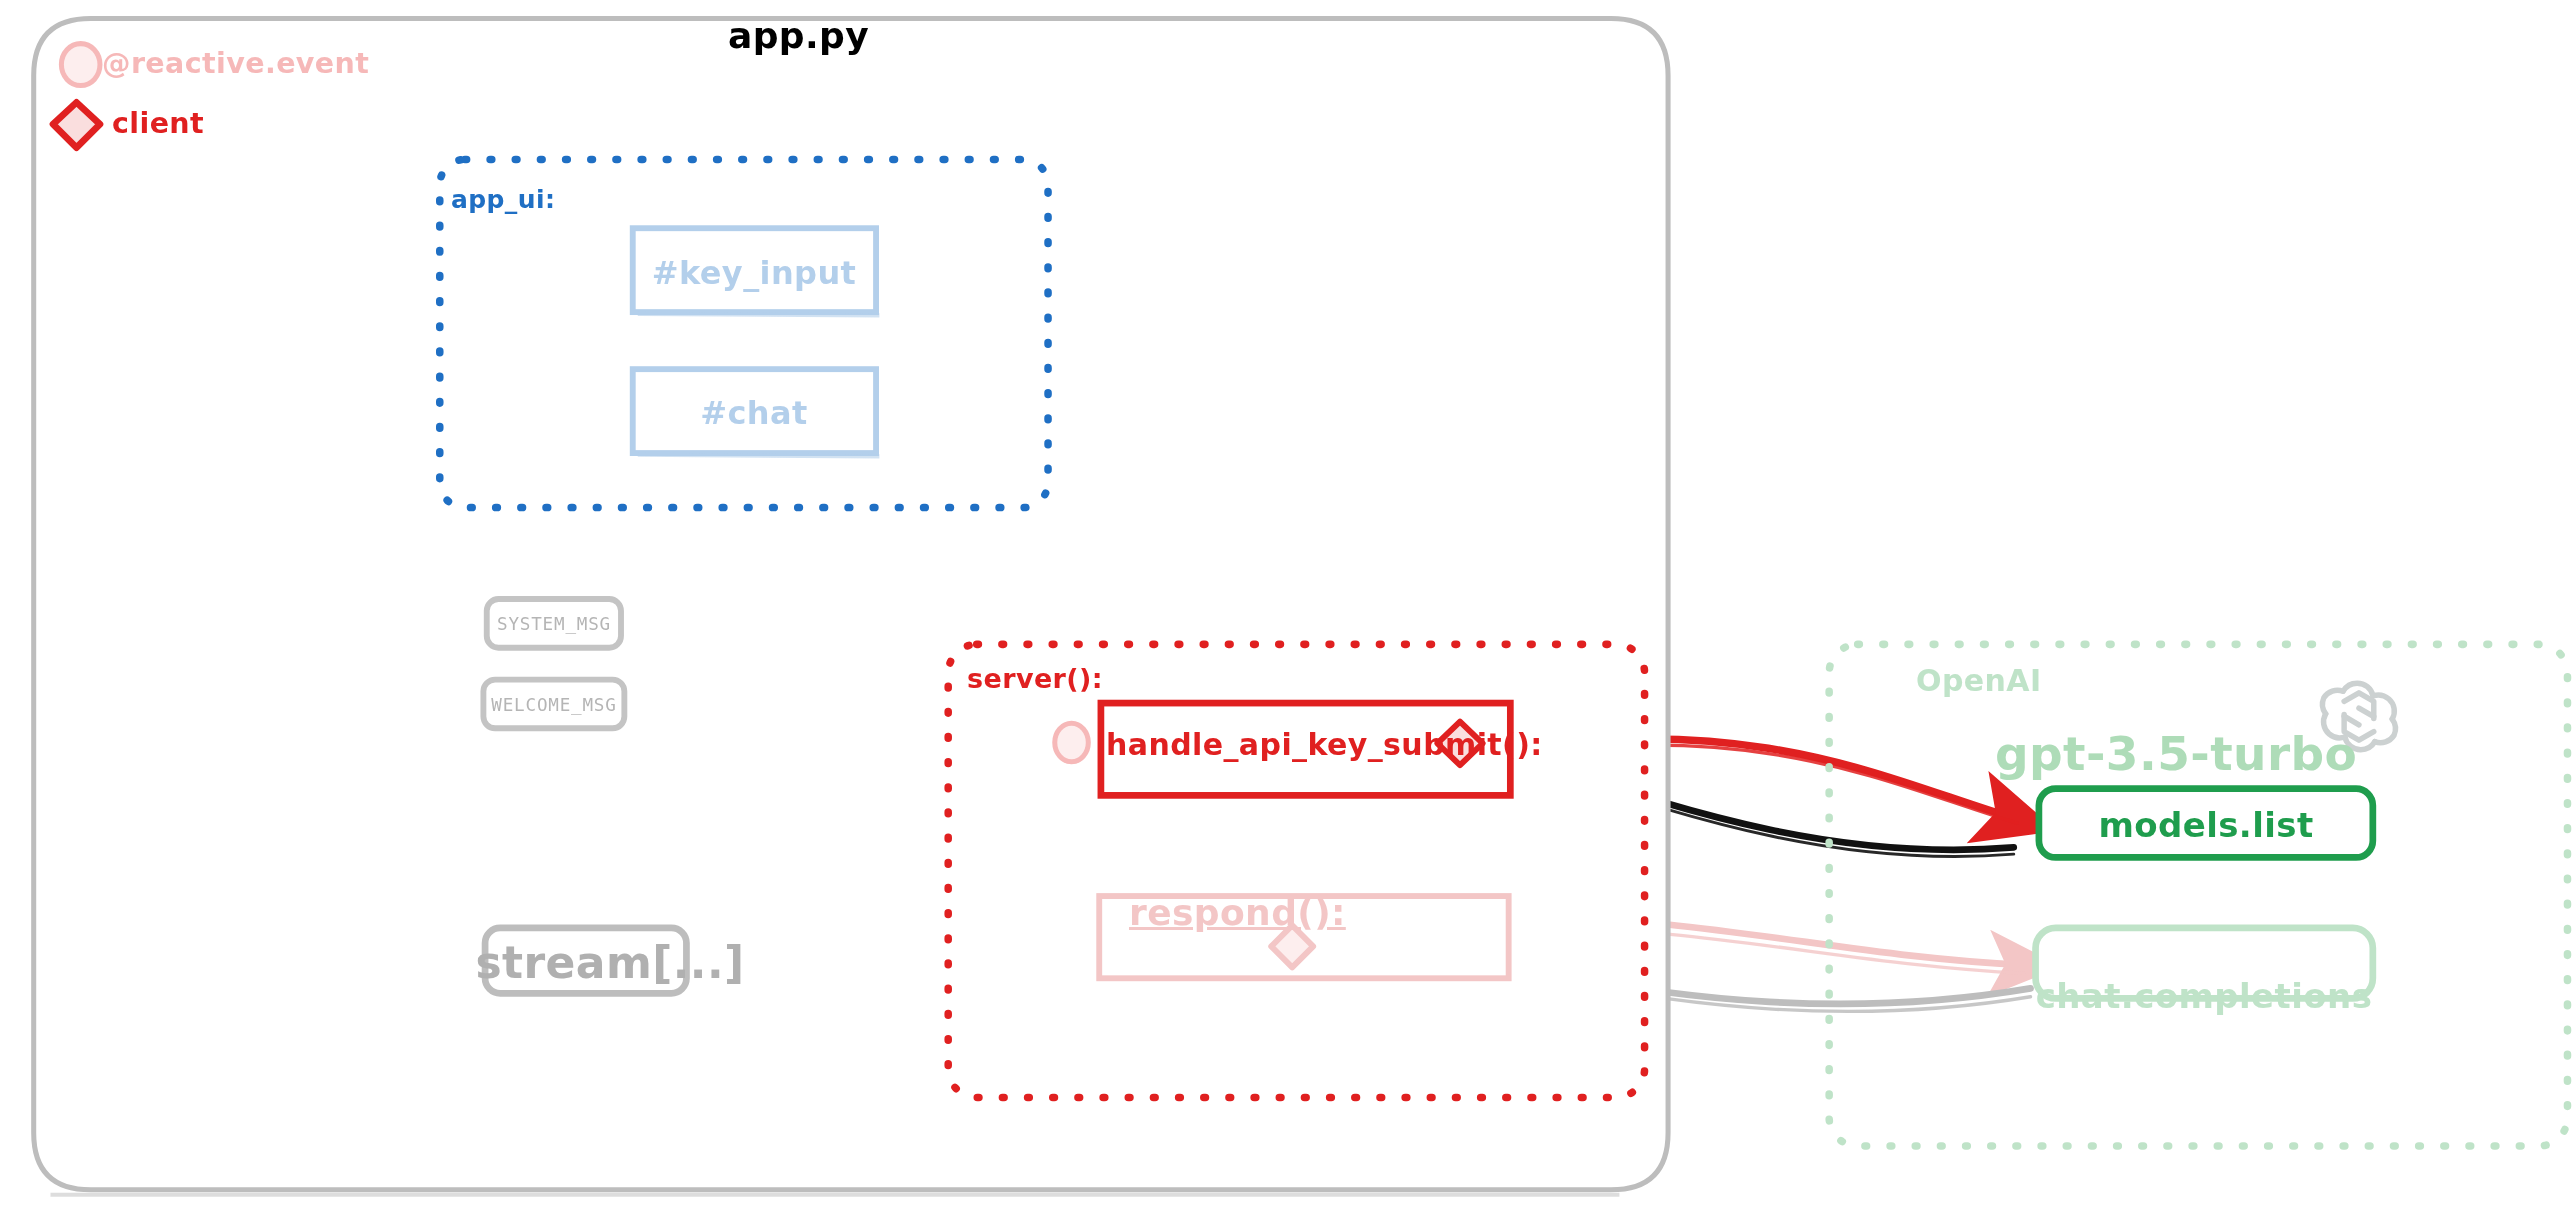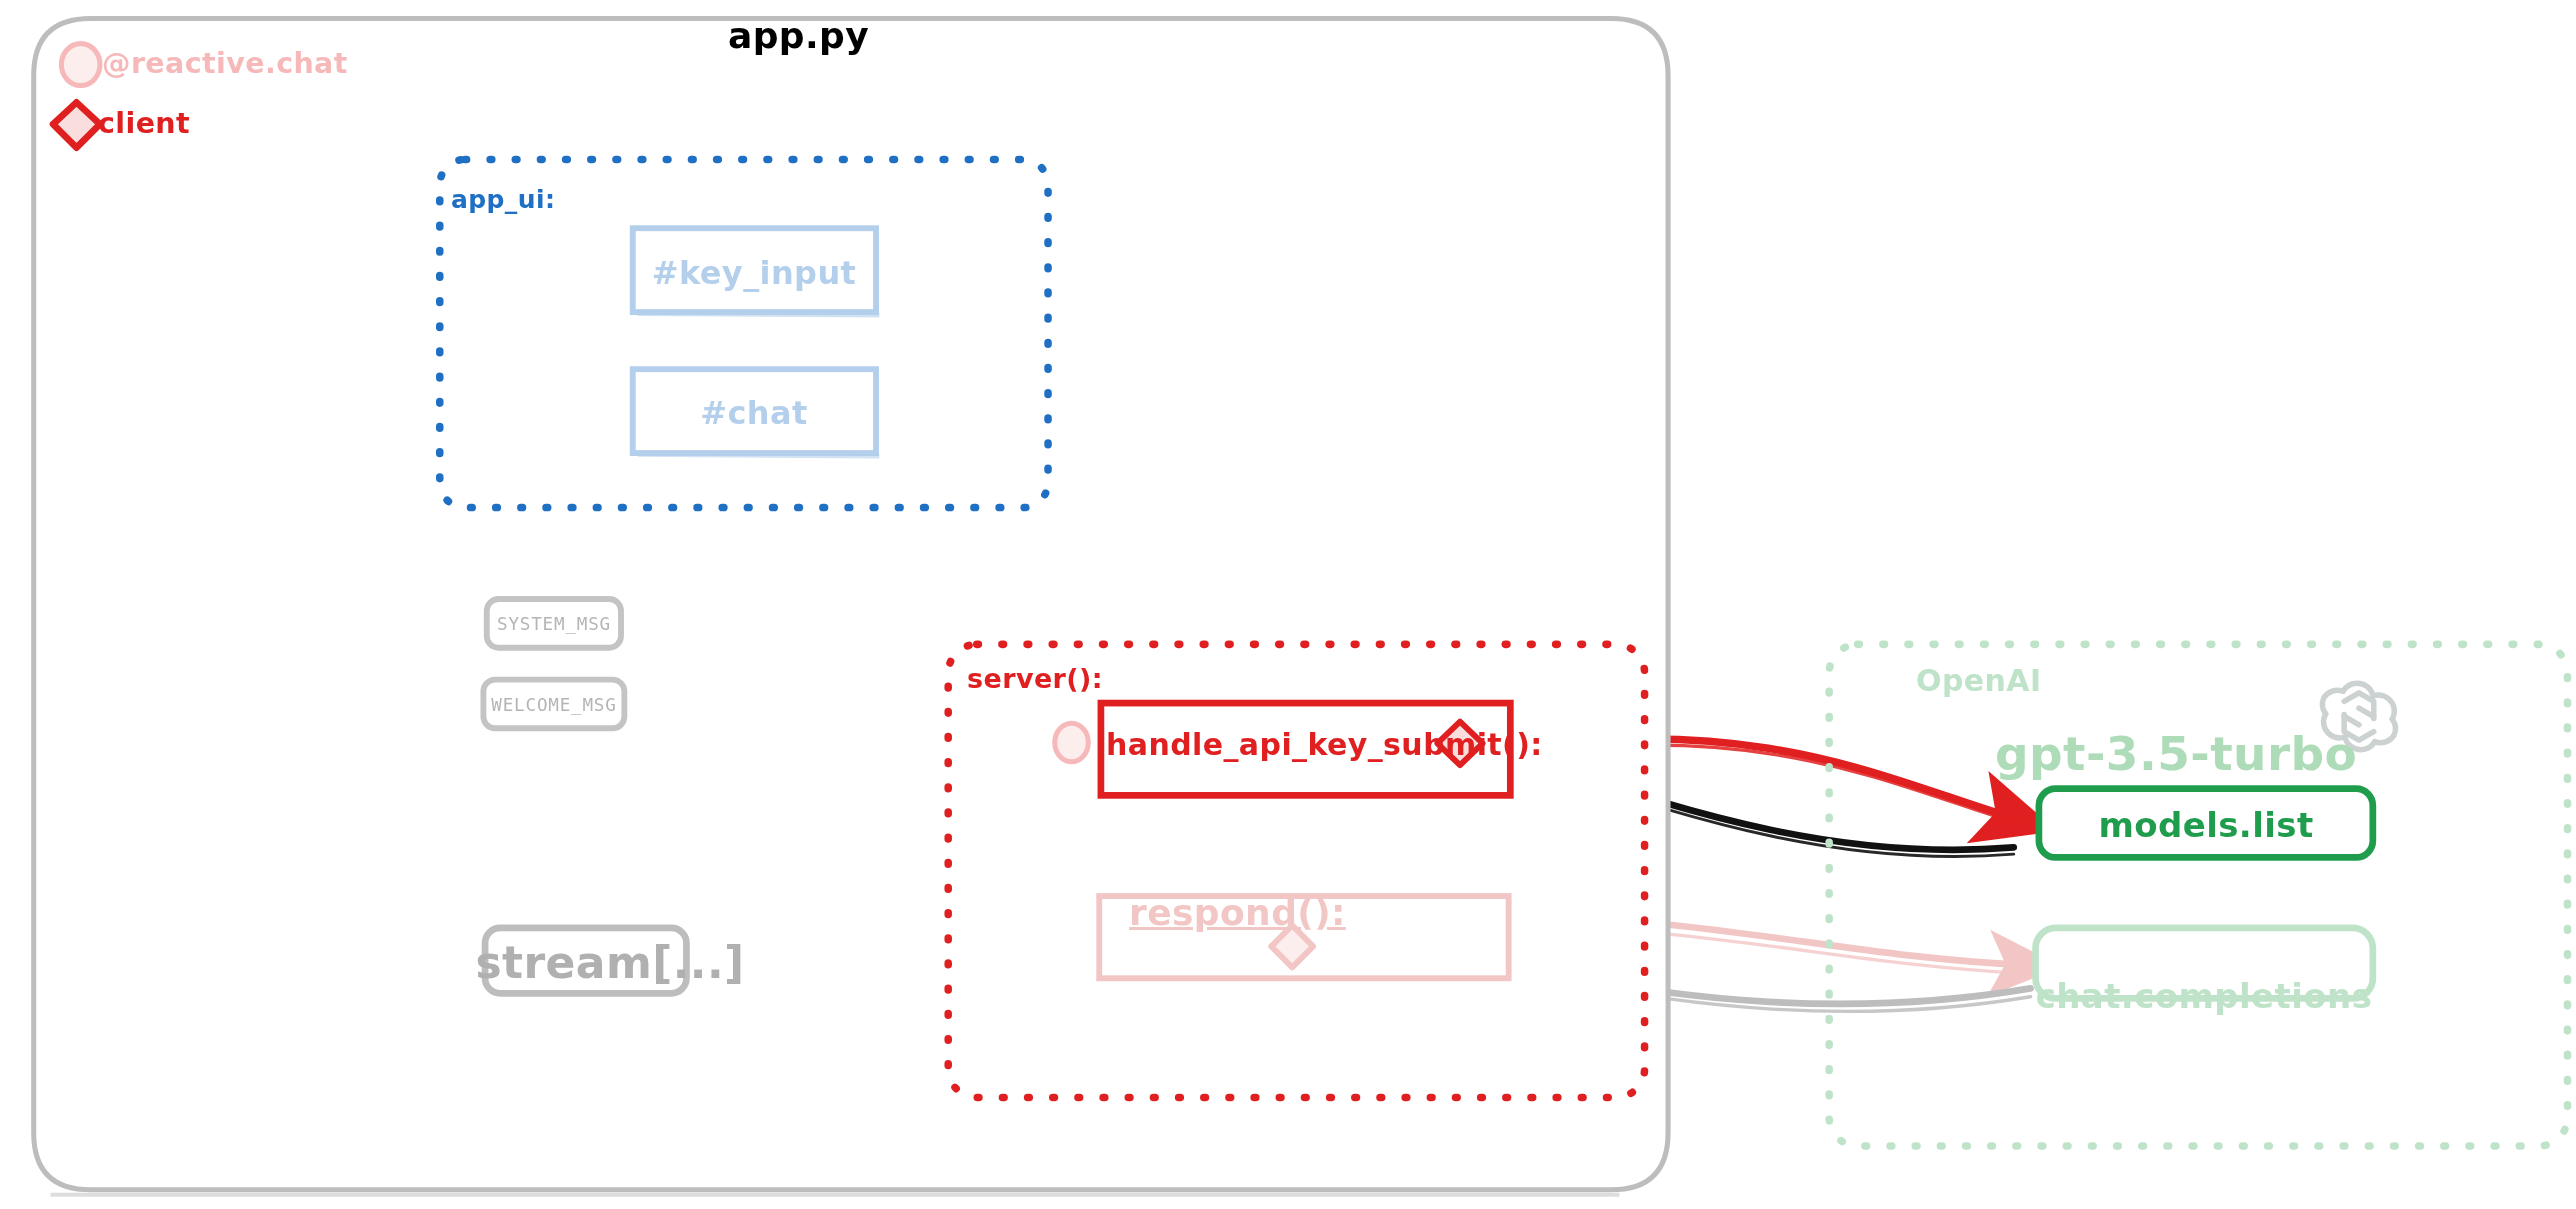--- a/index.html
+++ b/index.html
@@ -178,23 +178,23 @@
       <path d="M29.4,18.4 a6.2,6.2 0 0 0 -1.3,-7.7 6.3,6.3 0 0 0 -6.1,-1.2"></path>
       <path d="M10.9,11.6 L16.6,8.3 22.3,11.6 22.3,18.2"></path>
       <path d="M22.3,23.2 L16.6,26.5 10.9,23.2 10.9,16.6"></path>
       <path d="M16.6,14.2 L22.3,17.5"></path>
       <path d="M16.6,20.6 L10.9,17.3"></path>
     </g>
   </svg>
 
   <div class="lbl hand" style="left:728px;top:15px;font-size:36px;color:#000000;">app.py</div>
 
-  <div class="lbl hand" style="left:102px;top:47px;font-size:28.5px;color:#f6b8b8;">@reactive.chat</div>
-
-  <div class="lbl hand" style="left:98px;top:107px;font-size:28.5px;color:#e02020;">client</div>
+  <div class="lbl hand" style="left:102px;top:47px;font-size:28.5px;color:#f6b8b8;">@reactive.event</div>
+
+  <div class="lbl hand" style="left:112px;top:107px;font-size:28.5px;color:#e02020;">client</div>
 
   <div class="lbl hand" style="left:451px;top:185px;font-size:25px;color:#1f6fc4;">app_ui:</div>
 
   <div class="lbl hand ctr" style="left:754px;top:273px;font-size:32px;color:#b3cfeb;text-align:center;">#key_input</div>
 
   <div class="lbl hand ctr" style="left:754px;top:413px;font-size:32px;color:#b3cfeb;">#chat</div>
 
   <div class="lbl mono ctr" style="left:554px;top:624px;font-size:17.6px;color:#b5b5b5;">SYSTEM_MSG</div>
 
   <div class="lbl mono ctr" style="left:554px;top:705px;font-size:17.6px;color:#b5b5b5;">WELCOME_MSG</div>

